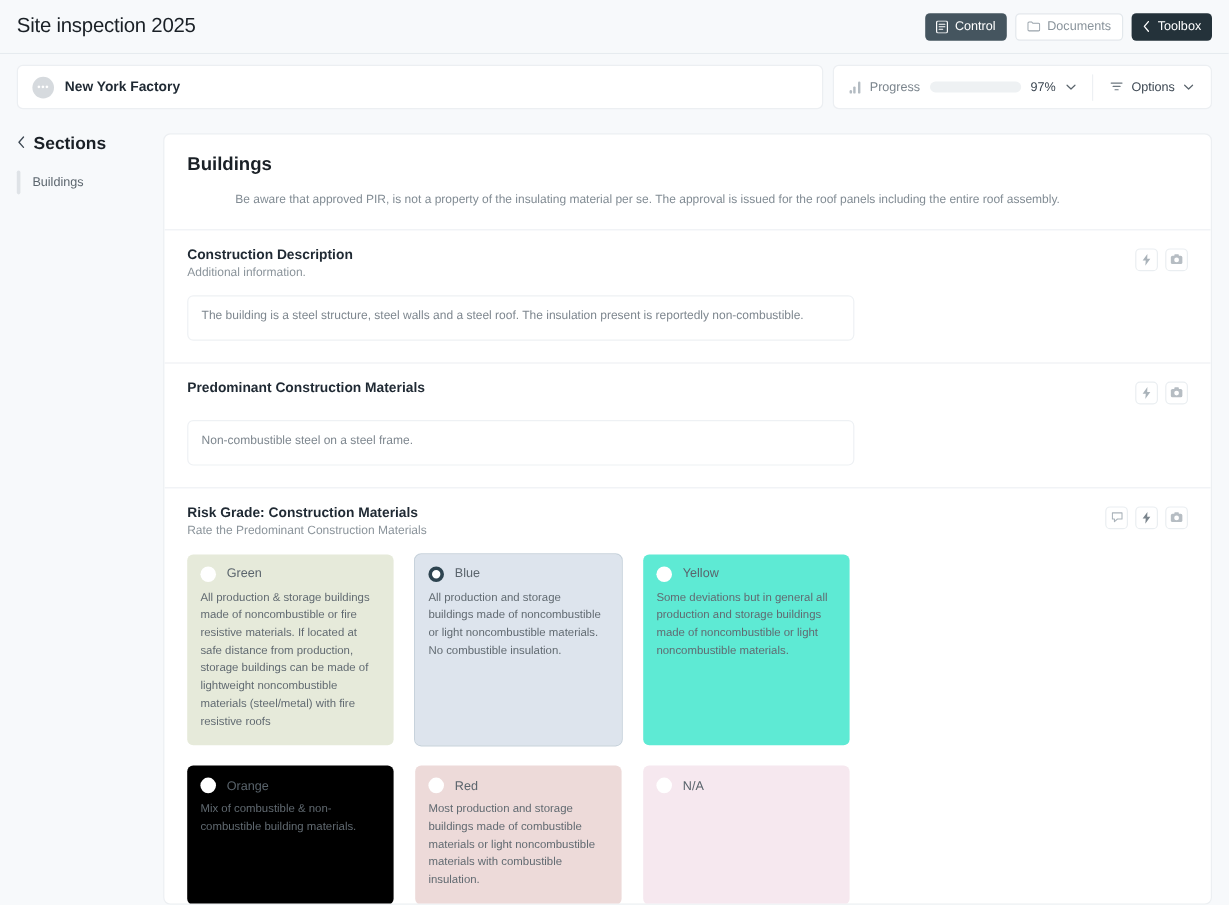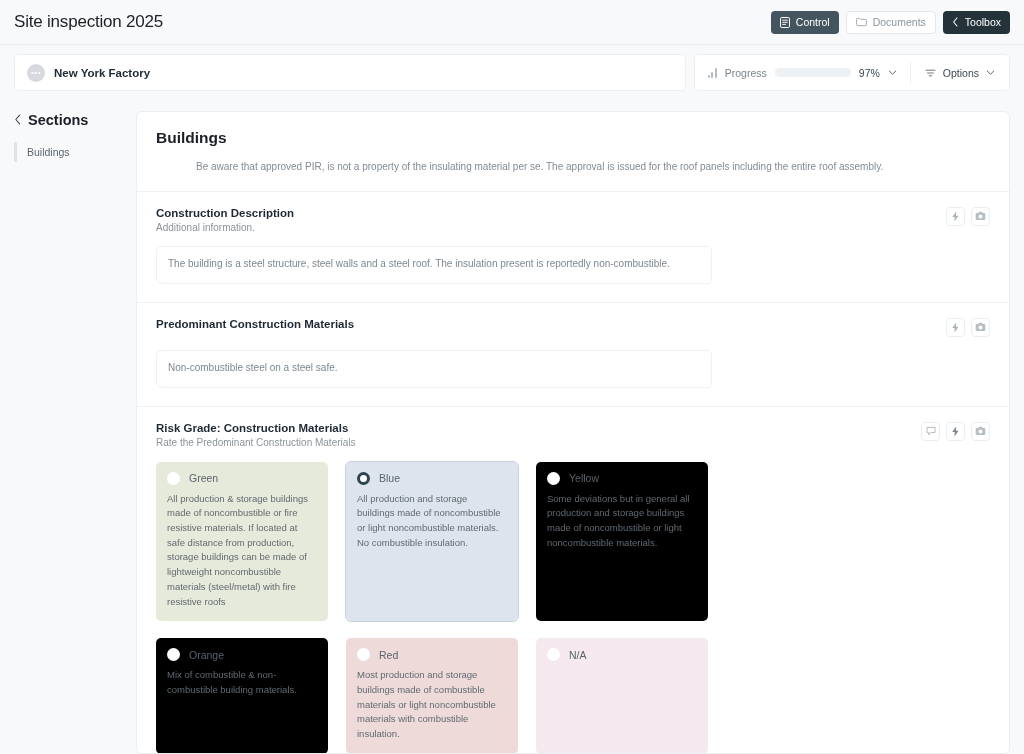--- a/index.html
+++ b/index.html
@@ -362,21 +362,21 @@
             <span>
               <svg width="11" height="10" viewBox="0 0 11 10" fill="none">
                 <rect x="0.7" y="2.1" width="9.6" height="7" rx="1.4" fill="#b6bdc3"></rect>
                 <rect x="3.6" y="0.8" width="3.8" height="1.8" rx="0.7" fill="#b6bdc3"></rect>
                 <circle cx="5.5" cy="5.6" r="2" fill="#ffffff"></circle>
               </svg>
             </span>
           </div>
         </div>
       </div>
-      <div class="textbox">Non-combustible steel on a steel safe.</div>
+      <div class="textbox">Non-combustible steel on a steel frame.</div>
     </div>
 
     <div class="qblock">
       <div class="qhead">
         <div class="qtexts">
           <div class="qtitle">Risk Grade: Construction Materials</div>
           <div class="qsub">Rate the Predominant Construction Materials</div>
         </div>
         <div class="qactions">
           <div class="iconbtn">
@@ -416,21 +416,21 @@
         </div>
 
         <div class="opt-card selected" style="background:#dde4ed">
           <div class="opt-top">
             <span class="radio on"></span>
             <span class="opt-name">Blue</span>
           </div>
           <div class="opt-desc">All production and storage buildings made of noncombustible or light noncombustible materials. No combustible insulation.</div>
         </div>
 
-        <div class="opt-card" style="background:#000000">
+        <div class="opt-card" style="background:#5eead4">
           <div class="opt-top">
             <span class="radio"></span>
             <span class="opt-name">Yellow</span>
           </div>
           <div class="opt-desc">Some deviations but in general all production and storage buildings made of noncombustible or light noncombustible materials.</div>
         </div>
 
         <div class="opt-card" style="background:#000000">
           <div class="opt-top">
             <span class="radio"></span>

